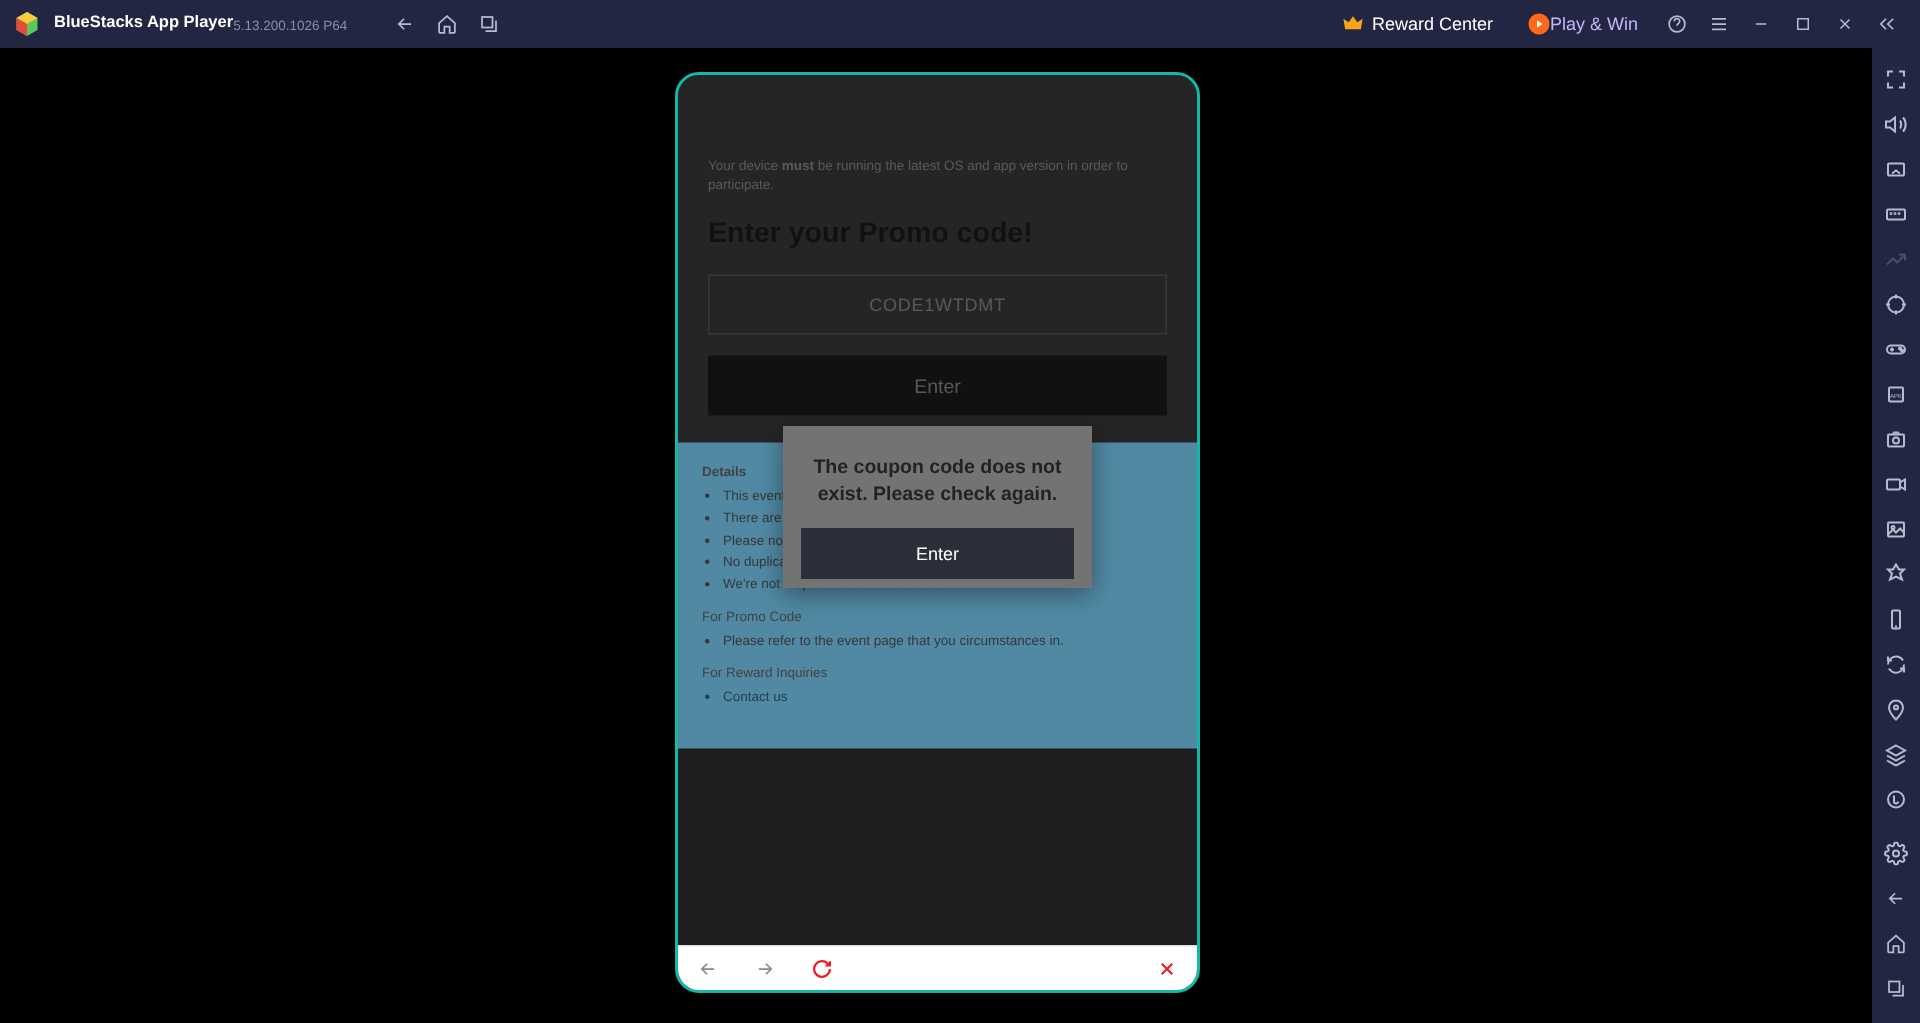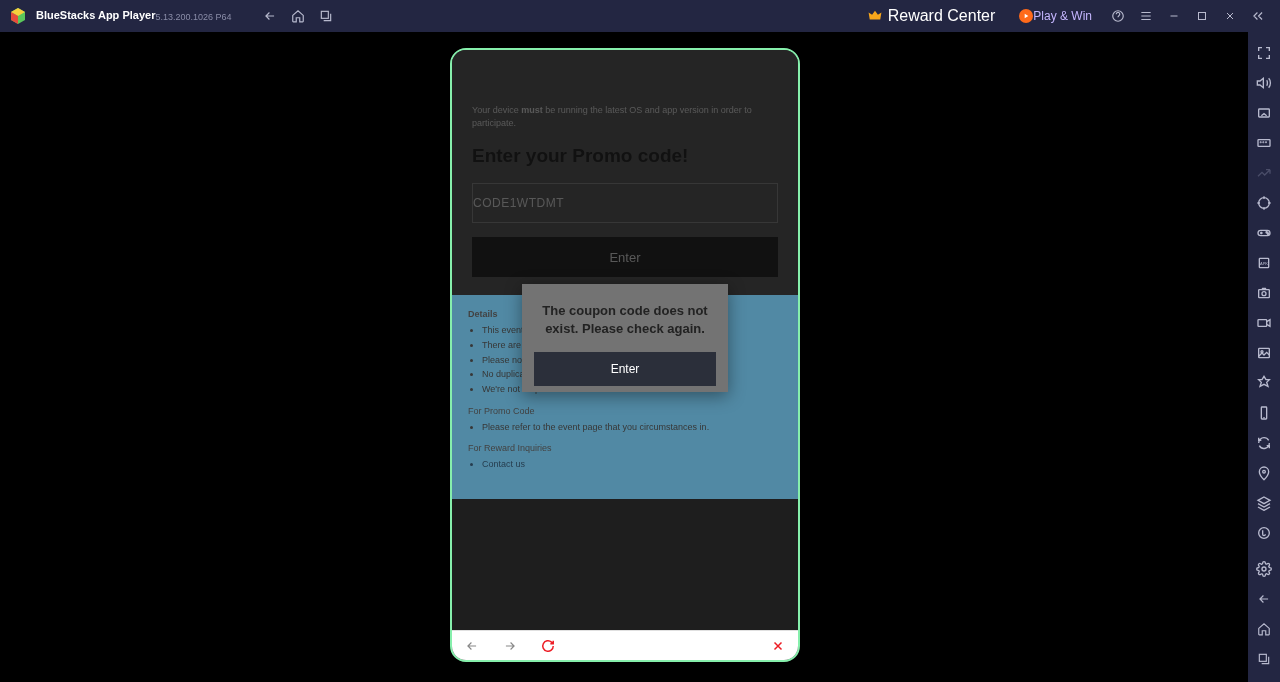--- a/index.html
+++ b/index.html
@@ -23,21 +23,21 @@
   width: 20px; height: 20px;
   margin-right: 8px;
   display: flex; align-items: center; justify-content: center;
 }
 .title-col { display: flex; flex-direction: row; line-height: 1; }
 .app-title { font-size: 11px; font-weight: 600; }
 .app-ver { font-size: 9px; color: #8a8da8; margin-top: 3px; }
 .title-spacer { width: 24px; }
 .title-btn { width: 28px; height: 28px; display: flex; align-items: center; justify-content: center; color: #b8bace; cursor: pointer; }
 .flex-grow { flex: 1; }
-.reward-center { display: flex; align-items: center; gap: 6px; padding: 0 12px; font-size: 16px; color: #fff; cursor: pointer; }
+.reward-center { display: flex; align-items: center; gap: 6px; padding: 0 12px; font-size: 12px; color: #fff; cursor: pointer; }
 .reward-center .crown { color: #f7a61b; }
 .playwin { display: flex; align-items: flex-start; gap: 0; padding: 0 12px; font-size: 12px; color: #c4b5fd; cursor: pointer; }
 .pw-badge { width: 14px; height: 14px; border-radius: 50%; background: #ff6a1a; display:flex; align-items:center; justify-content:center; font-size:9px;}
 .win-btn { width: 28px; height: 28px; display: flex; align-items: center; justify-content: center; color: #b8bace; cursor: pointer; }
 
 .right-sidebar {
   position: absolute;
   top: 32px;
   right: 0;
   width: 32px;
@@ -52,21 +52,21 @@
 .side-btn { width: 28px; height: 26px; display: flex; align-items:center; justify-content:center; color:#b8bace; cursor:pointer; }
 .side-btn.dim { color: #4a4d68; }
 .side-spacer { flex: 1; }
 
 .phone-frame {
   position: absolute;
   left: 450px;
   top: 48px;
   width: 350px;
   height: 614px;
-  border: 2px solid #86efac;
+  border: 2px solid #14b8a6;
   border-radius: 16px;
   overflow: hidden;
   background: #2f2f2f;
   display: flex;
   flex-direction: column;
 }
 .phone-content {
   flex: 1;
   position: relative;
   overflow: hidden;
@@ -77,21 +77,21 @@
 }
 .promo-note { font-size: 9px; color: #888; line-height: 1.4; margin-bottom: 16px; }
 .promo-note .must { font-weight: 700; }
 .promo-heading { font-size: 19px; font-weight: 700; color: #1b1b1b; margin-bottom: 16px; }
 .promo-input {
   width: 100%;
   height: 40px;
   border: 1px solid #555;
   background: transparent;
   color: #888;
-  text-align: left;
+  text-align: center;
   font-size: 12px;
   letter-spacing: 0.5px;
   margin-bottom: 14px;
 }
 .promo-enter {
   width: 100%;
   height: 40px;
   background: #1b1b1b;
   border: none;
   color: #888;

